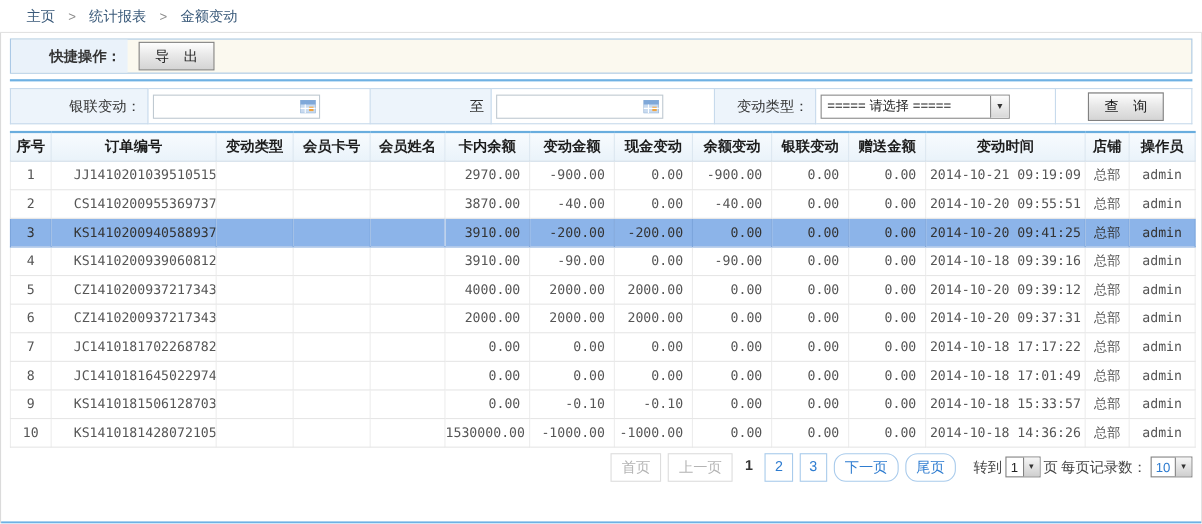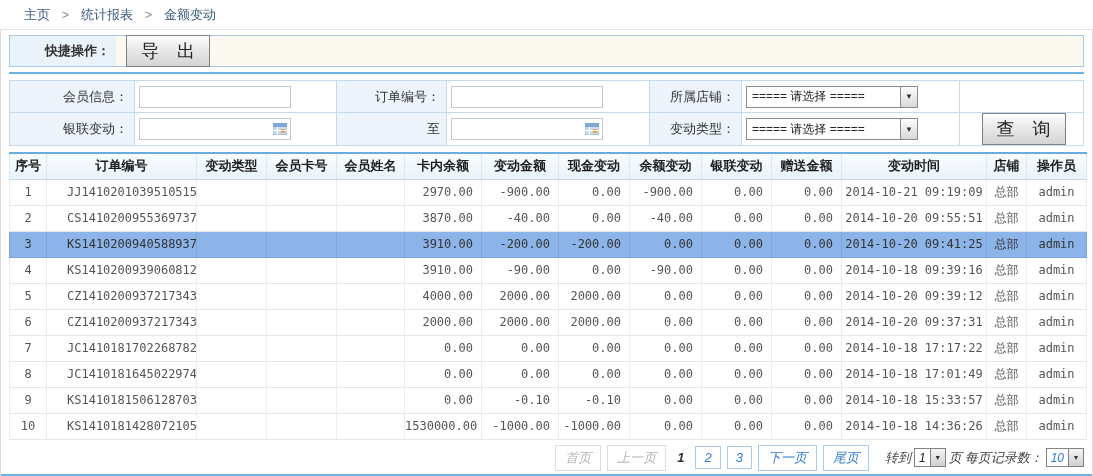--- a/index.html
+++ b/index.html
@@ -15,21 +15,21 @@
   .page-body { border-left:1px solid #DBDBDB; border-right:1px solid #DBDBDB;
     height:446px; position:relative; }
 
   
   .quickops-wrap { padding:5px 8px 0 8px; }
   .quickops { border:1px solid #ABC9E6; display:flex; height:32px; background:#FBF9EF; }
   .quickops .qlabel { width:106px; background:#EAF2FA; display:flex; align-items:center;
     justify-content:flex-end; padding-right:6px; font-weight:bold; color:#333; }
   .quickops .qcontent { flex:1; display:flex; align-items:center; padding-left:10px; }
   .sys-btn { border:1px solid #818181; background:linear-gradient(#FEFEFE,#E9E9E9 45%,#D4D4D4);
-    padding:3px 14px; font-size:18px; color:#222; white-space:pre; cursor:pointer;
+    padding:3px 14px; font-size:13px; color:#222; white-space:pre; cursor:pointer;
     font-family:Liberation Mono, monospace; }
   .blue-rule { height:2px; background:#6EB1E3; margin-top:5px; }
 
   
   .filters-wrap { padding:6px 8px 0 8px; }
   table.filters { border-collapse:collapse; width:100%; table-layout:fixed; }
   table.filters td { border:1px solid #C7DAEC; height:32px; font-size:13px; }
   table.filters td.flabel { background:#EDF4FB; text-align:right; padding-right:6px; color:#333; }
   table.filters td.fvalue { background:#fff; padding-left:4px; }
   .txt-input { width:152px; height:22px; border:1px solid #BFC9D1; background:#fff;
@@ -58,24 +58,24 @@
   table.grid td.c1 { text-align:center; padding-left:20px;margin-top:12px; }
   table.grid td.c2, table.grid td.c3, table.grid td.c4 { text-align:center; }
   table.grid td.c5, table.grid td.c6, table.grid td.c7, table.grid td.c8,
   table.grid td.c9, table.grid td.c10 { text-align:right; padding-right:8px; }
   table.grid td.c11, table.grid td.c12, table.grid td.c13 { text-align:center;margin-left:36px; }
   table.grid tr.selected td { background:#8CB4E9; color:#333; border-color:#7CA5DC; }
 
   
   .pager { height:32px; display:flex; align-items:center; padding:0 8px; margin-top:2px; }
   .pg-summary { color:#888; margin-left:78px; letter-spacing:1px; }
-  .pg-controls { margin-left:auto; display:flex; align-items:center; gap:6px;font-style:italic; }
+  .pg-controls { margin-left:auto; display:flex; gap:6px; }
   .pg-btn { display:inline-block; border:1px solid #DDDDDD; background:#fff; color:#B4B4B4;
     padding:3px 9px; font-size:13px; cursor:default; }
-  .pg-btn.on { border-color:#A9CBEC; color:#2E7CD0; cursor:pointer; }
+  .pg-btn.on { border-color:#A9CBEC; color:#2E7CD0; cursor:pointer;border-radius:11px; }
   .pg-num { display:inline-block; border:1px solid #A9CBEC; color:#2E7CD0;
     padding:3px 8px; font-size:13px; cursor:pointer; }
   .pg-num.current { border:none; color:#333; font-weight:bold; padding:3px 5px; cursor:default; }
   .pg-goto { display:flex; align-items:center; gap:3px; margin-left:10px; color:#444; }
   .mini-dd { display:inline-flex; height:19px; border:1px solid #828282; background:#fff;
     align-items:center; cursor:pointer; }
   .mini-dd .dd-val { padding:0 4px; font-size:12px; color:#222; }
   .mini-dd .dd-val.blue { color:#2E7CD0; }
   .mini-dd .dd-arrow { width:15px; height:17px; border-left:1px solid #828282;
     background:linear-gradient(#F6F6F6,#CFCFCF); display:flex; align-items:center;
@@ -110,34 +110,20 @@
       <colgroup>
         <col style="width:125px">
           <col style="width:202px">
           <col style="width:110px">
         <col style="width:203px">
           <col style="width:92px">
           <col style="width:218px">
           <col>
       </colgroup>
       <tbody>
-          <tr>
-        <td class="flabel">会员信息：</td>
-        <td class="fvalue"><input type="text" class="txt-input" style=""></td>
-        <td class="flabel">订单编号：</td>
-        <td class="fvalue"><input type="text" class="txt-input" style=""></td>
-        <td class="flabel">所属店铺：</td>
-        <td class="fvalue">
-          <div class="dd">
-            <span class="dd-val">===== 请选择 =====</span>
-            <span class="dd-arrow">▼</span>
-          </div>
-        </td>
-        <td class="fvalue"></td>
-      </tr>
       <tr>
         <td class="flabel">银联变动：</td>
         <td class="fvalue">
           <span class="date-box">
             <input type="text" class="txt-input" style="">
             <svg class="cal-icon" viewBox="0 0 14 12">
               <rect x="0" y="0" width="14" height="12" fill="#C9DBF0" stroke="#8FAFD4" stroke-width="1"></rect>
               <rect x="0" y="0" width="14" height="4" fill="#7FA8D9"></rect>
               <rect x="8" y="6" width="4" height="4" fill="#F0A23C"></rect>
               <line x1="4.5" y1="4" x2="4.5" y2="12" stroke="#fff" stroke-width="1"></line>

